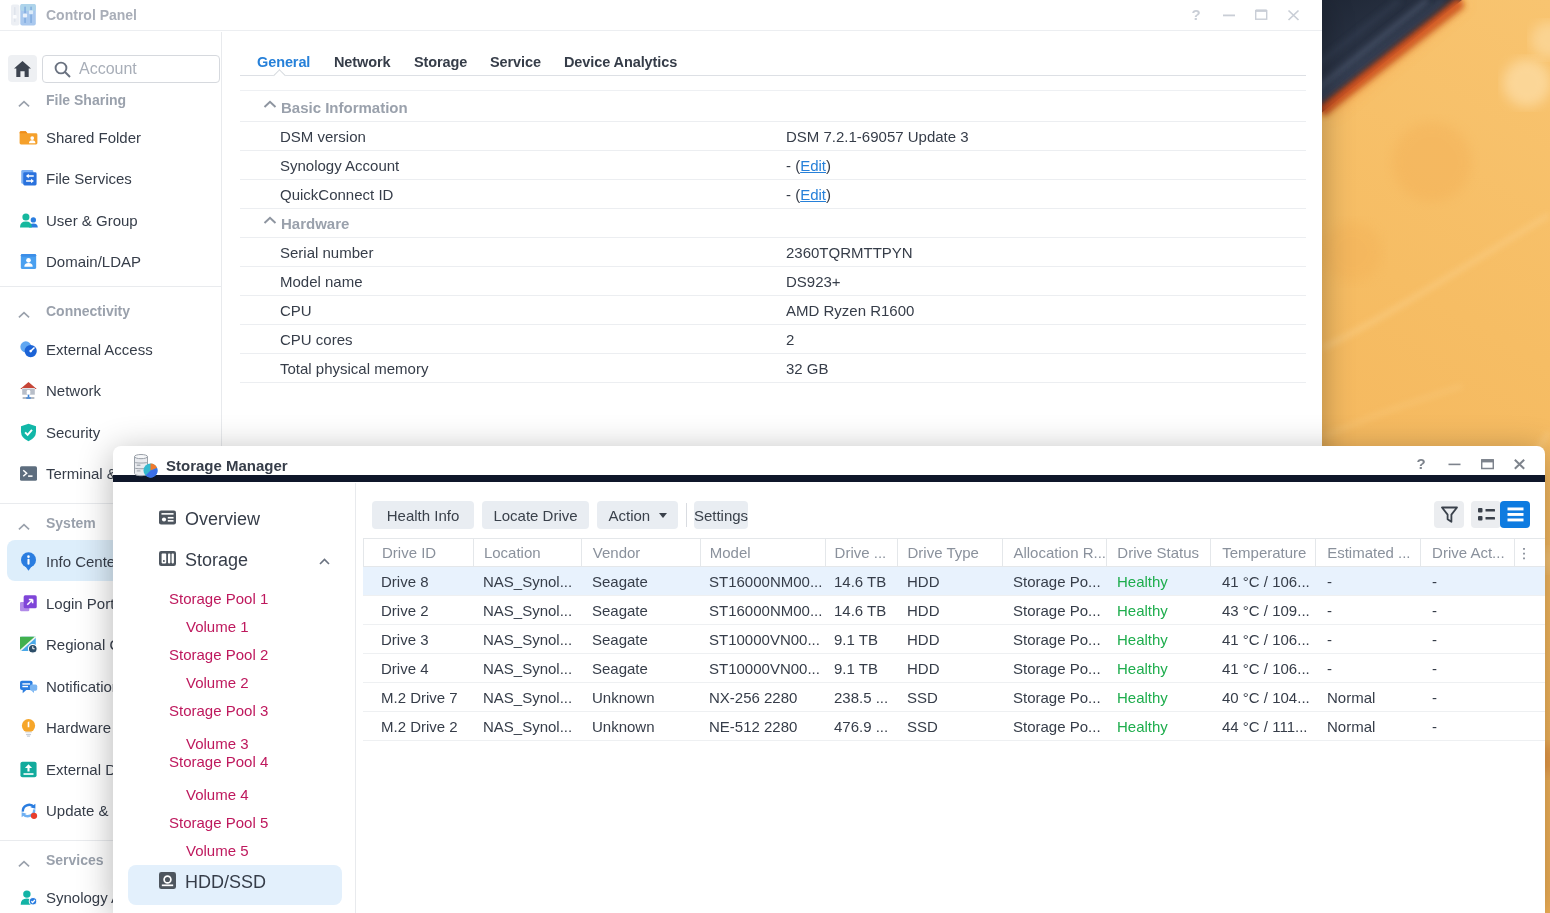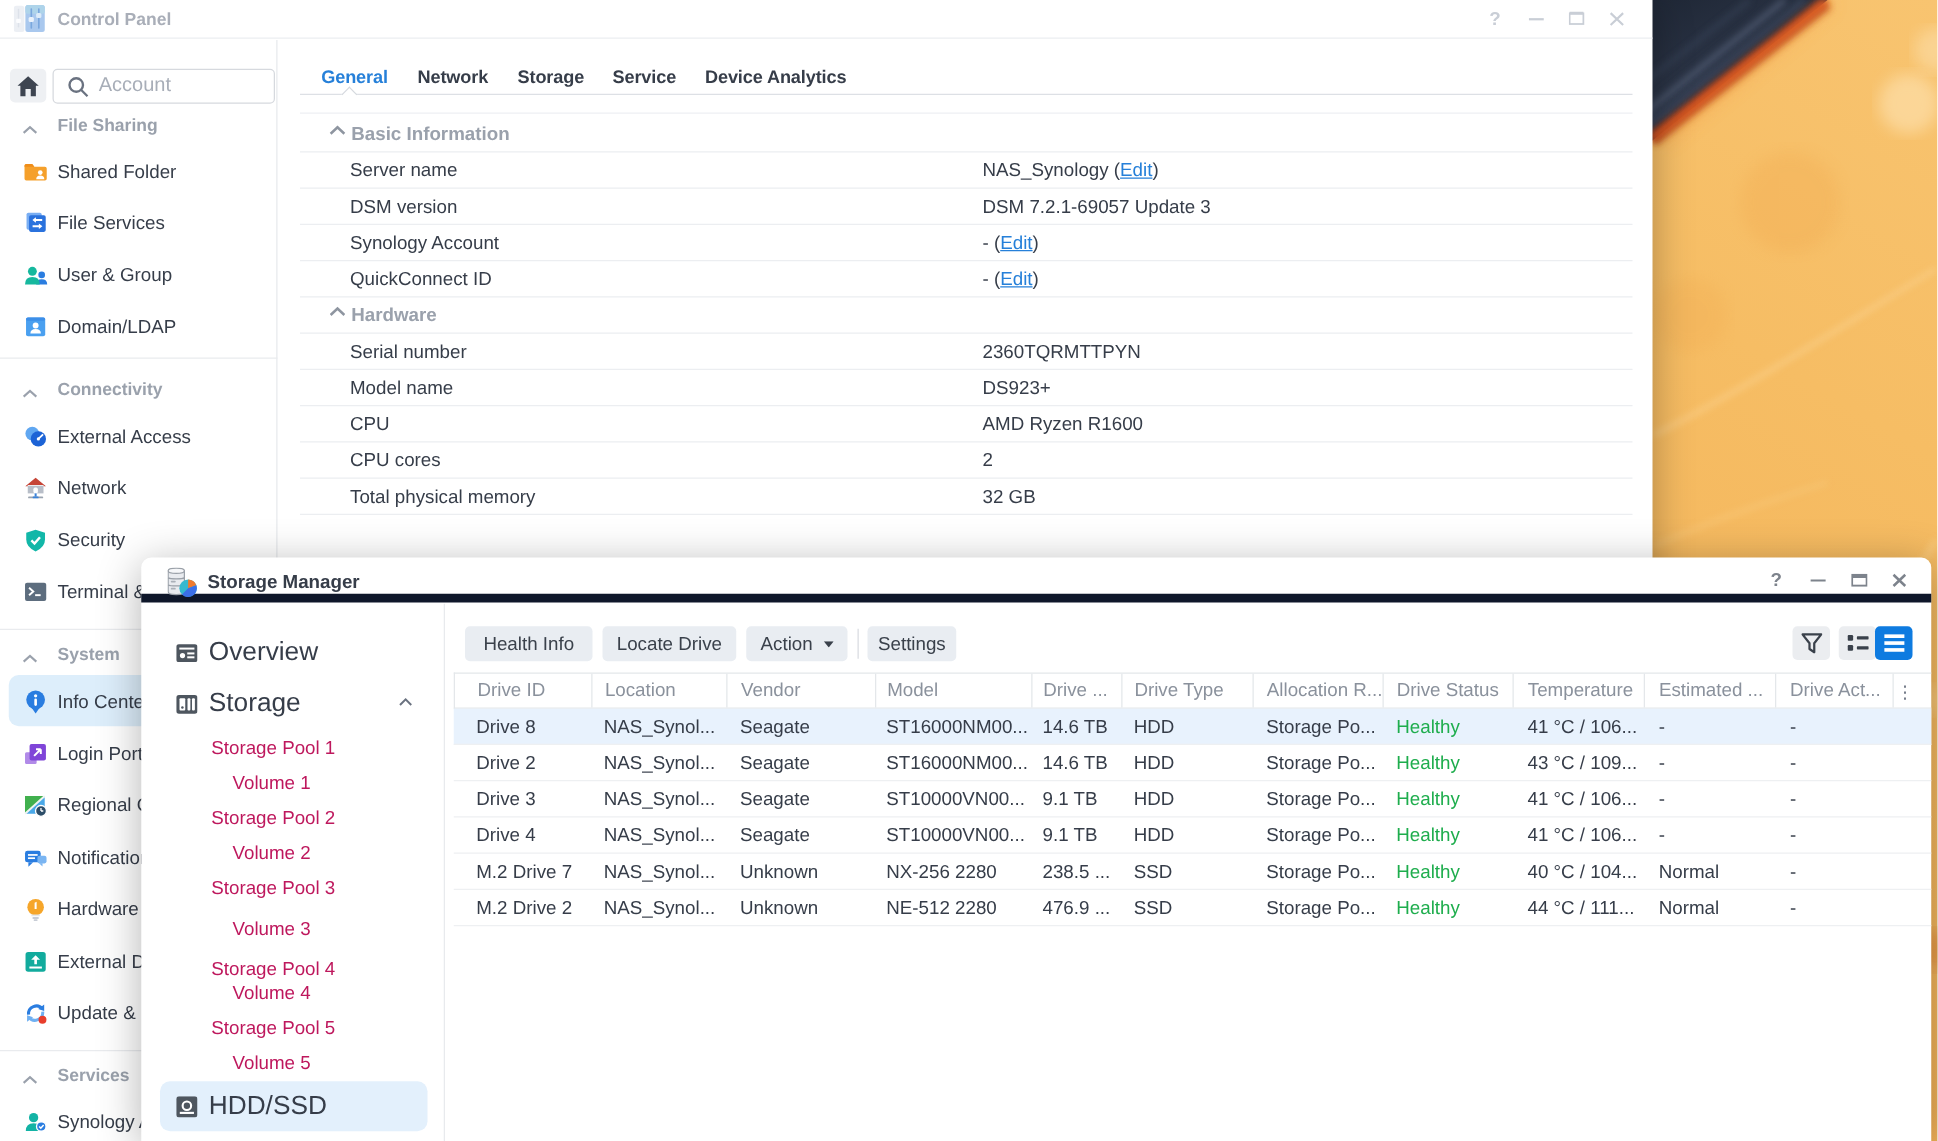--- a/index.html
+++ b/index.html
@@ -32,21 +32,21 @@
 .cprow.hd .lb{left:41px}
 a.ed{color:#2680d9;text-decoration:underline}
 #homebtn{position:absolute;left:8px;top:23px;width:29px;height:27px;background:#eef0f3;border-radius:4px;display:flex;align-items:center;justify-content:center}
 #searchbox{position:absolute;left:42px;top:23px;width:178px;height:28px;border:1px solid #d6d9de;border-radius:4px;display:flex;align-items:center;background:#fff}
 #searchbox .ph{color:#a8aeb8;font-size:16px;margin-left:8px}
 
 #sm{position:absolute;left:113px;top:446px;width:1432px;height:467px;background:#fff;border-radius:8px 8px 0 0;box-shadow:0 6px 35px rgba(0,0,0,.3)}
 #sm-title{position:absolute;left:0;top:0;width:100%;height:36px;border-bottom:7px solid #0f172a;box-sizing:border-box}
 #sm-title .ttl{position:absolute;left:53px;top:11px;font-size:15px;font-weight:bold;color:#363d49}
 #sm-side{position:absolute;left:0;top:37px;width:243px;height:430px;border-right:1px solid #e8eaed}
-.si{position:absolute;left:28px;height:26px;display:flex;align-items:center;font-size:21px;color:#363d49;white-space:nowrap}
+.si{position:absolute;left:46px;height:26px;display:flex;font-size:18px;color:#363d49;white-space:nowrap}
 .si svg{width:17px;height:17px;margin-right:9px;flex:none}
 .st{position:absolute;font-size:15px;color:#be185d;white-space:nowrap}
 #hddsel{position:absolute;left:15px;top:382px;width:214px;height:40px;background:#e3f0fc;border-radius:8px}
 #sm-main{position:absolute;left:244px;top:37px;width:1188px;height:430px}
 .btn{position:absolute;top:18px;height:28px;background:#e9edf2;border-radius:4px;font-size:15px;color:#3a414b;display:flex;align-items:center;justify-content:center}
 .ibtn{position:absolute;top:18px;width:30px;height:27px;background:#ebedf0;border-radius:4px;display:flex;align-items:center;justify-content:center}
 #vsep{position:absolute;left:329px;top:20px;height:24px;border-left:1px solid #d9dce1}
 
 #smtable{position:absolute;left:6px;top:55px;width:1182px;font-size:15px;color:#363d49}
 #smhead{display:flex;height:29px;border-top:1px solid #e4e7ea;border-bottom:1px solid #e4e7ea;border-left:1px solid #e4e7ea;color:#8a919c}
@@ -291,24 +291,20 @@
     <div id="notch"></div>
     <div id="tablinetwo"></div>
     <div id="cptable">
       <div class="cprow hd">
           <svg class="hx" width="14" height="9" viewBox="0 0 14 9">
             <path d="M1.5 7 L7 1.8 L12.5 7" stroke="#8e95a0" stroke-width="2" fill="none"></path>
           </svg>
           <span class="lb">Basic Information</span>
         </div>
       <div class="cprow">
-          <span class="lb">Server name</span>
-          <span class="vl">NAS_Synology (<a class="ed">Edit</a>)</span>
-        </div>
-      <div class="cprow">
           <span class="lb">DSM version</span>
           <span class="vl">DSM 7.2.1-69057 Update 3</span>
         </div>
       <div class="cprow">
           <span class="lb">Synology Account</span>
           <span class="vl">- (<a class="ed">Edit</a>)</span>
         </div>
       <div class="cprow">
           <span class="lb">QuickConnect ID</span>
           <span class="vl">- (<a class="ed">Edit</a>)</span>
@@ -397,38 +393,38 @@
         </svg>Storage</div>
     <svg class="abs" style="left:206px;top:75px" width="11" height="7" viewBox="0 0 11 7">
         <path d="M1 6 L5.5 1.5 L10 6" stroke="#6a7280" stroke-width="1.6" fill="none"></path>
       </svg>
     <div class="st" style="left:56px;top:107px">Storage Pool 1</div>
     <div class="st" style="left:73px;top:135px">Volume 1</div>
     <div class="st" style="left:56px;top:163px">Storage Pool 2</div>
     <div class="st" style="left:73px;top:191px">Volume 2</div>
     <div class="st" style="left:56px;top:219px">Storage Pool 3</div>
     <div class="st" style="left:73px;top:252px">Volume 3</div>
-    <div class="st" style="left:56px;top:284px">Storage Pool 4</div>
+    <div class="st" style="left:56px;top:270px">Storage Pool 4</div>
     <div class="st" style="left:73px;top:303px">Volume 4</div>
     <div class="st" style="left:56px;top:331px">Storage Pool 5</div>
     <div class="st" style="left:73px;top:359px">Volume 5</div>
     <div class="si" style="top:389px"><svg width="18" height="18" viewBox="0 0 18 18">
           <rect x="0" y="0" width="18" height="18" rx="2.5" fill="#4e565f"></rect>
           <circle cx="9" cy="8" r="3.6" fill="none" stroke="#fff" stroke-width="1.8"></circle>
           <rect x="3" y="13.2" width="12" height="1.8" fill="#fff"></rect>
         </svg>HDD/SSD</div>
   </div>
   <div id="sm-main">
     <div class="btn" style="left:15px;width:102px">Health Info</div>
     <div class="btn" style="left:125px;width:107px">Locate Drive</div>
     <div class="btn" style="left:240px;width:81px">Action&nbsp;&nbsp;<svg width="8" height="5" viewBox="0 0 8 5">
           <path d="M0 0 L8 0 L4 5 Z" fill="#3a414b"></path>
         </svg></div>
     <div id="vsep"></div>
-    <div class="btn" style="left:337px;width:71px">Settings</div>
+    <div class="btn" style="left:337px;width:54px">Settings</div>
     <div class="ibtn" style="left:1077px">
         <svg width="17" height="17" viewBox="0 0 17 17">
           <path d="M1 1.5 L16 1.5 L10.4 8.6 L10.4 15.8 L6.6 13.2 L6.6 8.6 Z" fill="none" stroke="#3a414b" stroke-width="1.8" stroke-linejoin="round"></path>
         </svg>
       </div>
     <div class="ibtn" style="left:1114px">
         <svg width="17" height="15" viewBox="0 0 17 15">
           <rect x="0" y="1" width="4.5" height="4.5" rx="1" fill="#3a414b"></rect>
           <rect x="0" y="9" width="4.5" height="4.5" rx="1" fill="#3a414b"></rect>
           <rect x="7.5" y="2" width="9.5" height="2.6" rx="0.6" fill="#3a414b"></rect>

